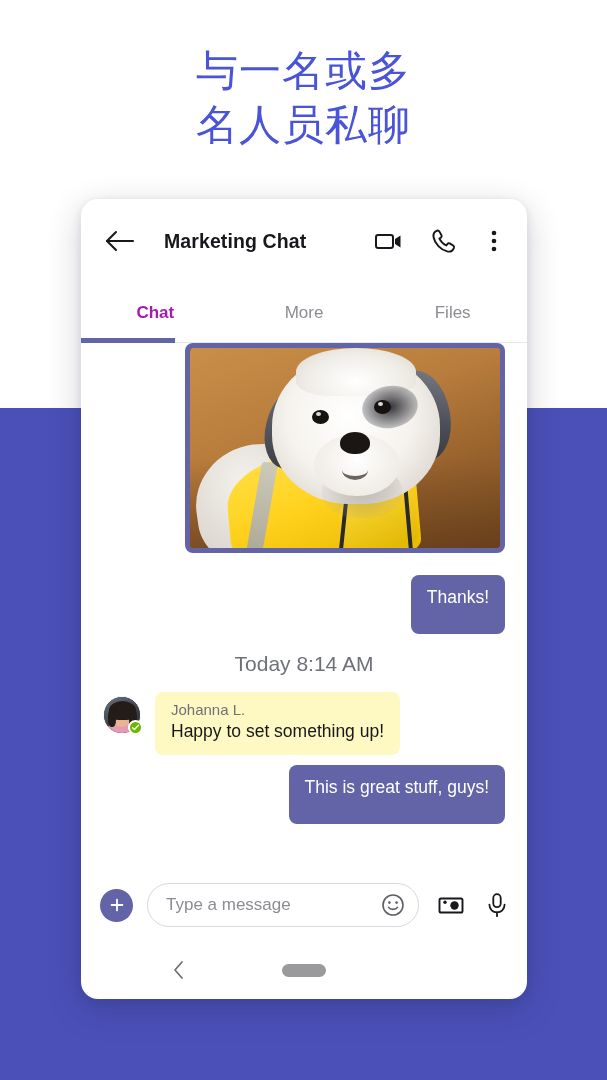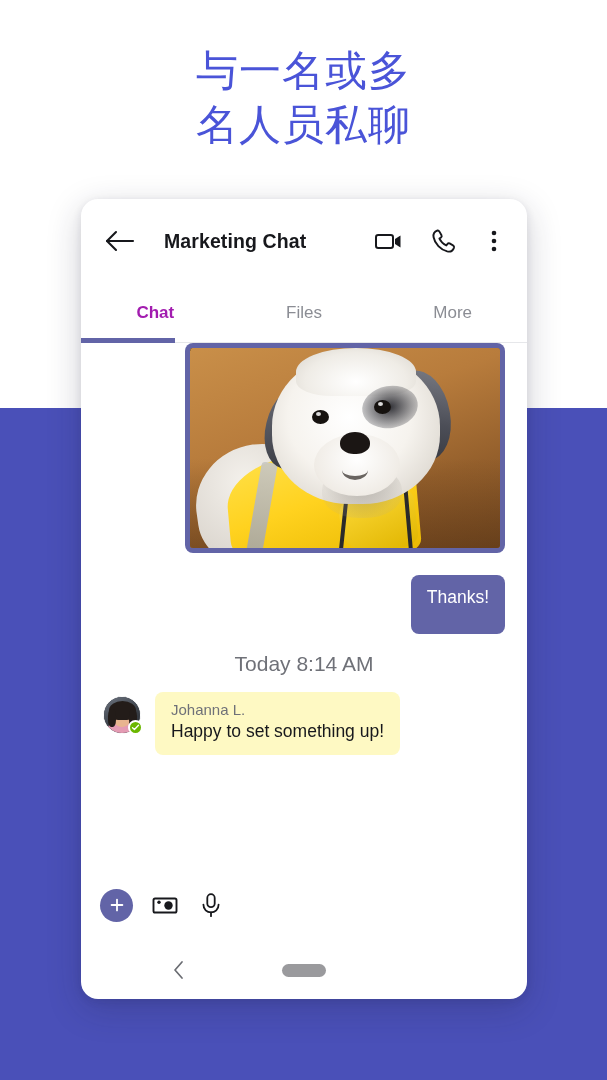--- a/index.html
+++ b/index.html
@@ -482,24 +482,24 @@
         <circle cx="8" cy="23" r="2.3" fill="#17181c"></circle>
       </svg>
     </div>
   </div>
 
   <div class="tabs">
     <div class="tab active">
       <span>Chat</span>
     </div>
     <div class="tab">
+      <span>More</span>
+    </div>
+    <div class="tab">
       <span>Files</span>
-    </div>
-    <div class="tab">
-      <span>More</span>
     </div>
     <div class="tab-divider"></div>
     <div class="tab-underline"></div>
   </div>
 
   <div class="messages">
 
 
     <div class="row out">
       <div class="img-bubble">
@@ -550,28 +550,42 @@
             <path d="M2 6.2 L4.6 8.6 L10 3" stroke="#ffffff" stroke-width="1.8" fill="none" stroke-linecap="round" stroke-linejoin="round"></path>
           </svg>
         </div>
       </div>
       <div class="bubble-in">
         <div class="sender">Johanna L.</div>
         <div class="in-text">Happy to set something up!</div>
       </div>
     </div>
 
+    <div class="row out">
+      <div class="bubble-out small">This is great stuff, guys!</div>
+    </div>
 
   </div>
 
   <div class="compose">
     <div class="plus-btn">
       <svg viewBox="0 0 20 20" width="18" height="18">
         <path d="M10 4 V16 M4 10 H16" stroke="#ffffff" stroke-width="2" stroke-linecap="round"></path>
       </svg>
+    </div>
+    <div class="input-box">
+      <span class="placeholder">Type a message</span>
+      <span class="compose-icon" style="margin-left:6px;width:26px;flex-basis:26px;">
+        <svg viewBox="0 0 26 26" width="26" height="26">
+          <circle cx="13" cy="13" r="10" stroke="#5d5f66" stroke-width="1.6" fill="none"></circle>
+          <circle cx="9.4" cy="10.6" r="1.3" fill="#5d5f66"></circle>
+          <circle cx="16.6" cy="10.6" r="1.3" fill="#5d5f66"></circle>
+          <path d="M8.6 15.4 C10.2 18, 15.8 18, 17.4 15.4" stroke="#5d5f66" stroke-width="1.6" fill="none" stroke-linecap="round"></path>
+        </svg>
+      </span>
     </div>
     <div class="compose-icon">
       <svg viewBox="0 0 28 28" width="28" height="28">
         <rect x="2.5" y="7.5" width="23" height="14" rx="1.6" stroke="#17181c" stroke-width="1.9" fill="none"></rect>
         <circle cx="17.5" cy="14.5" r="4.2" fill="#17181c"></circle>
         <circle cx="8" cy="11.3" r="1.7" fill="#17181c"></circle>
       </svg>
     </div>
     <div class="compose-icon">
       <svg viewBox="0 0 28 28" width="28" height="28">

